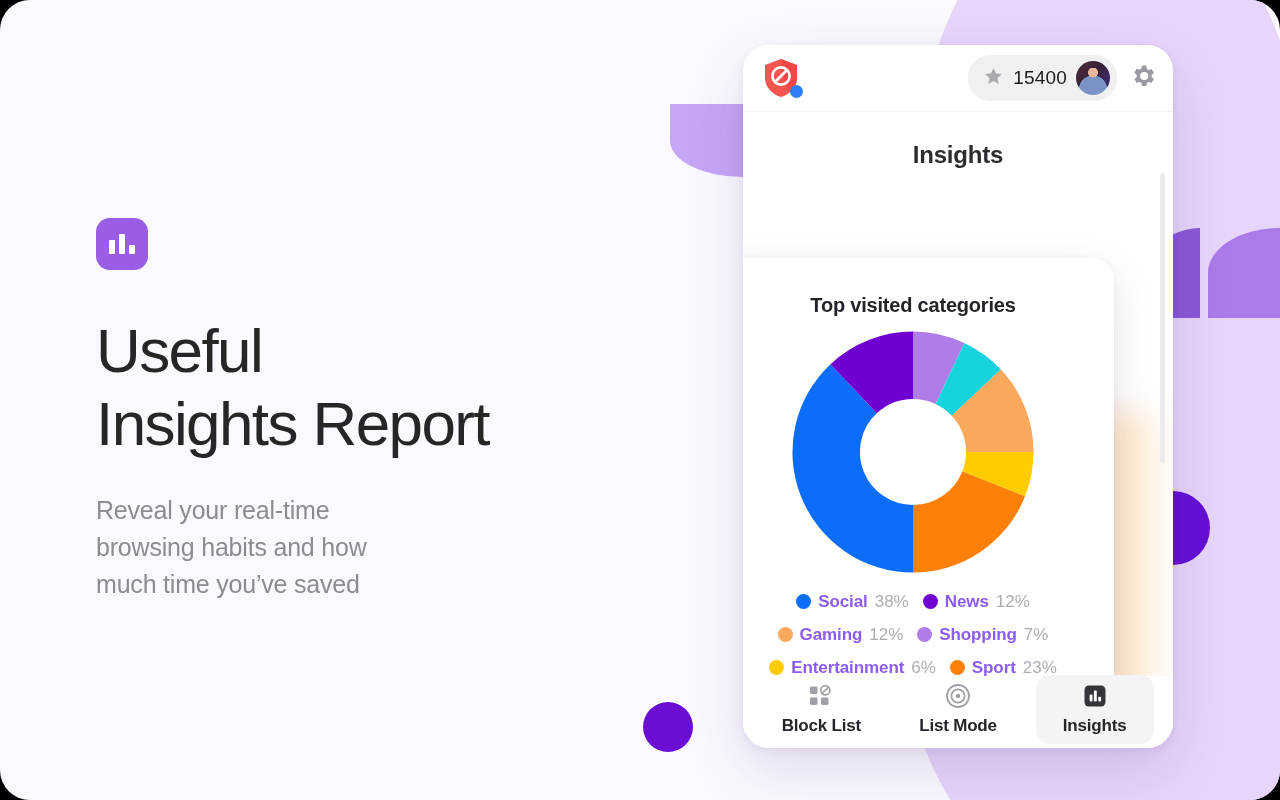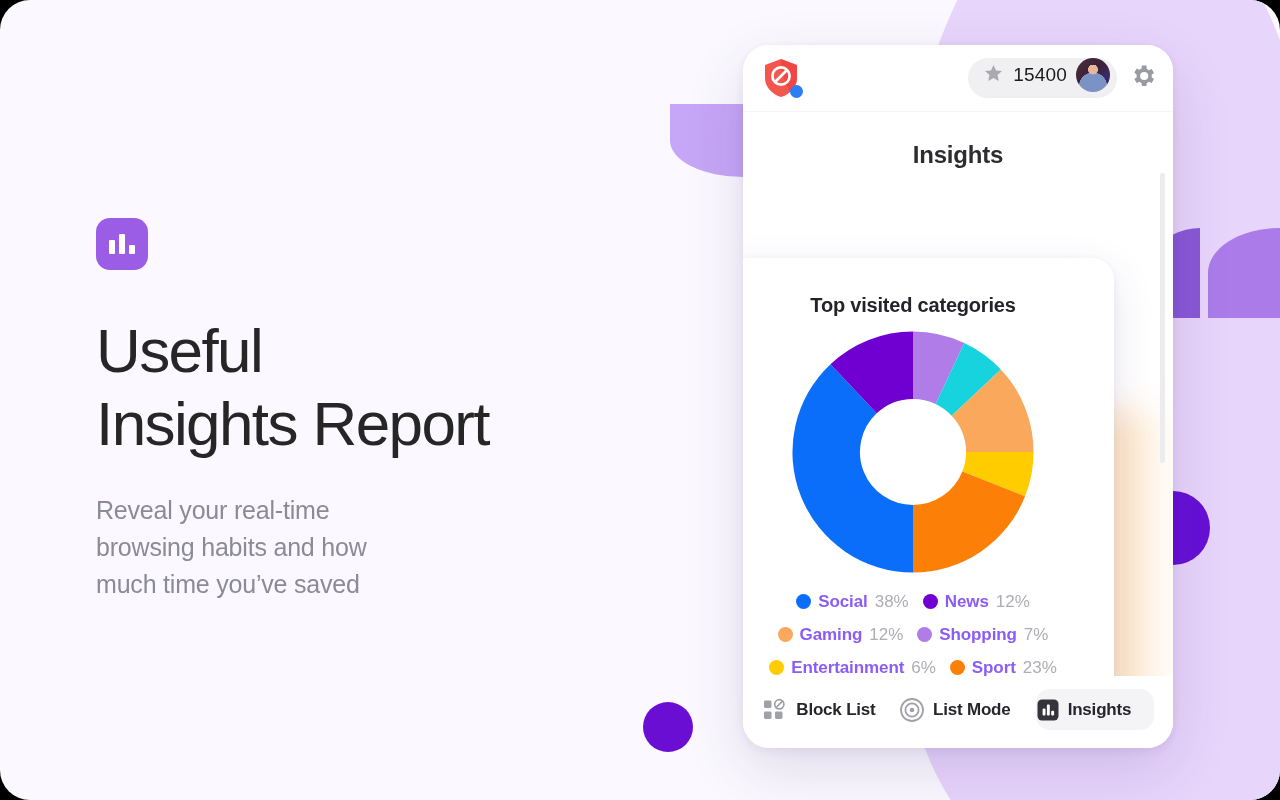--- a/index.html
+++ b/index.html
@@ -111,21 +111,21 @@
   #brand-mark { position: relative; width: 40px; height: 42px; }
   #brand-dot {
     position: absolute; right: -2px; bottom: 1px;
     width: 13px; height: 13px; border-radius: 50%;
     background: #2d7df6;
   }
   #topbar-right { display: flex; align-items: center; gap: 12px; }
   #points-pill {
     display: flex; align-items: center; gap: 9px;
     background: #f0f0f2; border-radius: 22px;
-    padding: 0 7px 6px 15px;
+    padding: 6px 7px 6px 15px;
   }
   #points-value { font-size: 19px; font-weight: 400; color: #1b1b1f; letter-spacing: .2px; }
   #avatar {
     width: 34px; height: 34px; border-radius: 50%;
     background:
       radial-gradient(circle at 50% 34%, #e8b799 0 17%, rgba(232,183,153,0) 18%),
       radial-gradient(circle at 50% 84%, #7a92c4 0 42%, rgba(122,146,196,0) 43%),
       linear-gradient(135deg, #4e2c3f 0%, #3a2236 45%, #3b2a6b 75%, #1d1430 100%);
     overflow: hidden;
   }
@@ -169,21 +169,21 @@
   
   #bottom-nav {
     position: absolute; left: 0; bottom: 0;
     width: 100%; height: 72px;
     background: #fff;
     display: flex; align-items: center; justify-content: space-around;
     padding: 0 10px 6px; box-sizing: border-box;
     z-index: 5;
   }
   .nav-item {
-    display: flex; flex-direction: row; align-items: center; gap: 8px;
+    display: flex; flex-direction: column; align-items: center; gap: 8px;
     width: 118px; padding: 9px 0 8px; border-radius: 14px;
   }
   .nav-item.active { background: #f4f4f6; }
   .nav-label { font-size: 17px; font-weight: 700; color: #25252b; letter-spacing: -.2px; }
   .nav-icon { height: 24px; display: flex; align-items: center; justify-content: center; }
 </style>
 </head>
 <body>
 
 <div id="stage">

